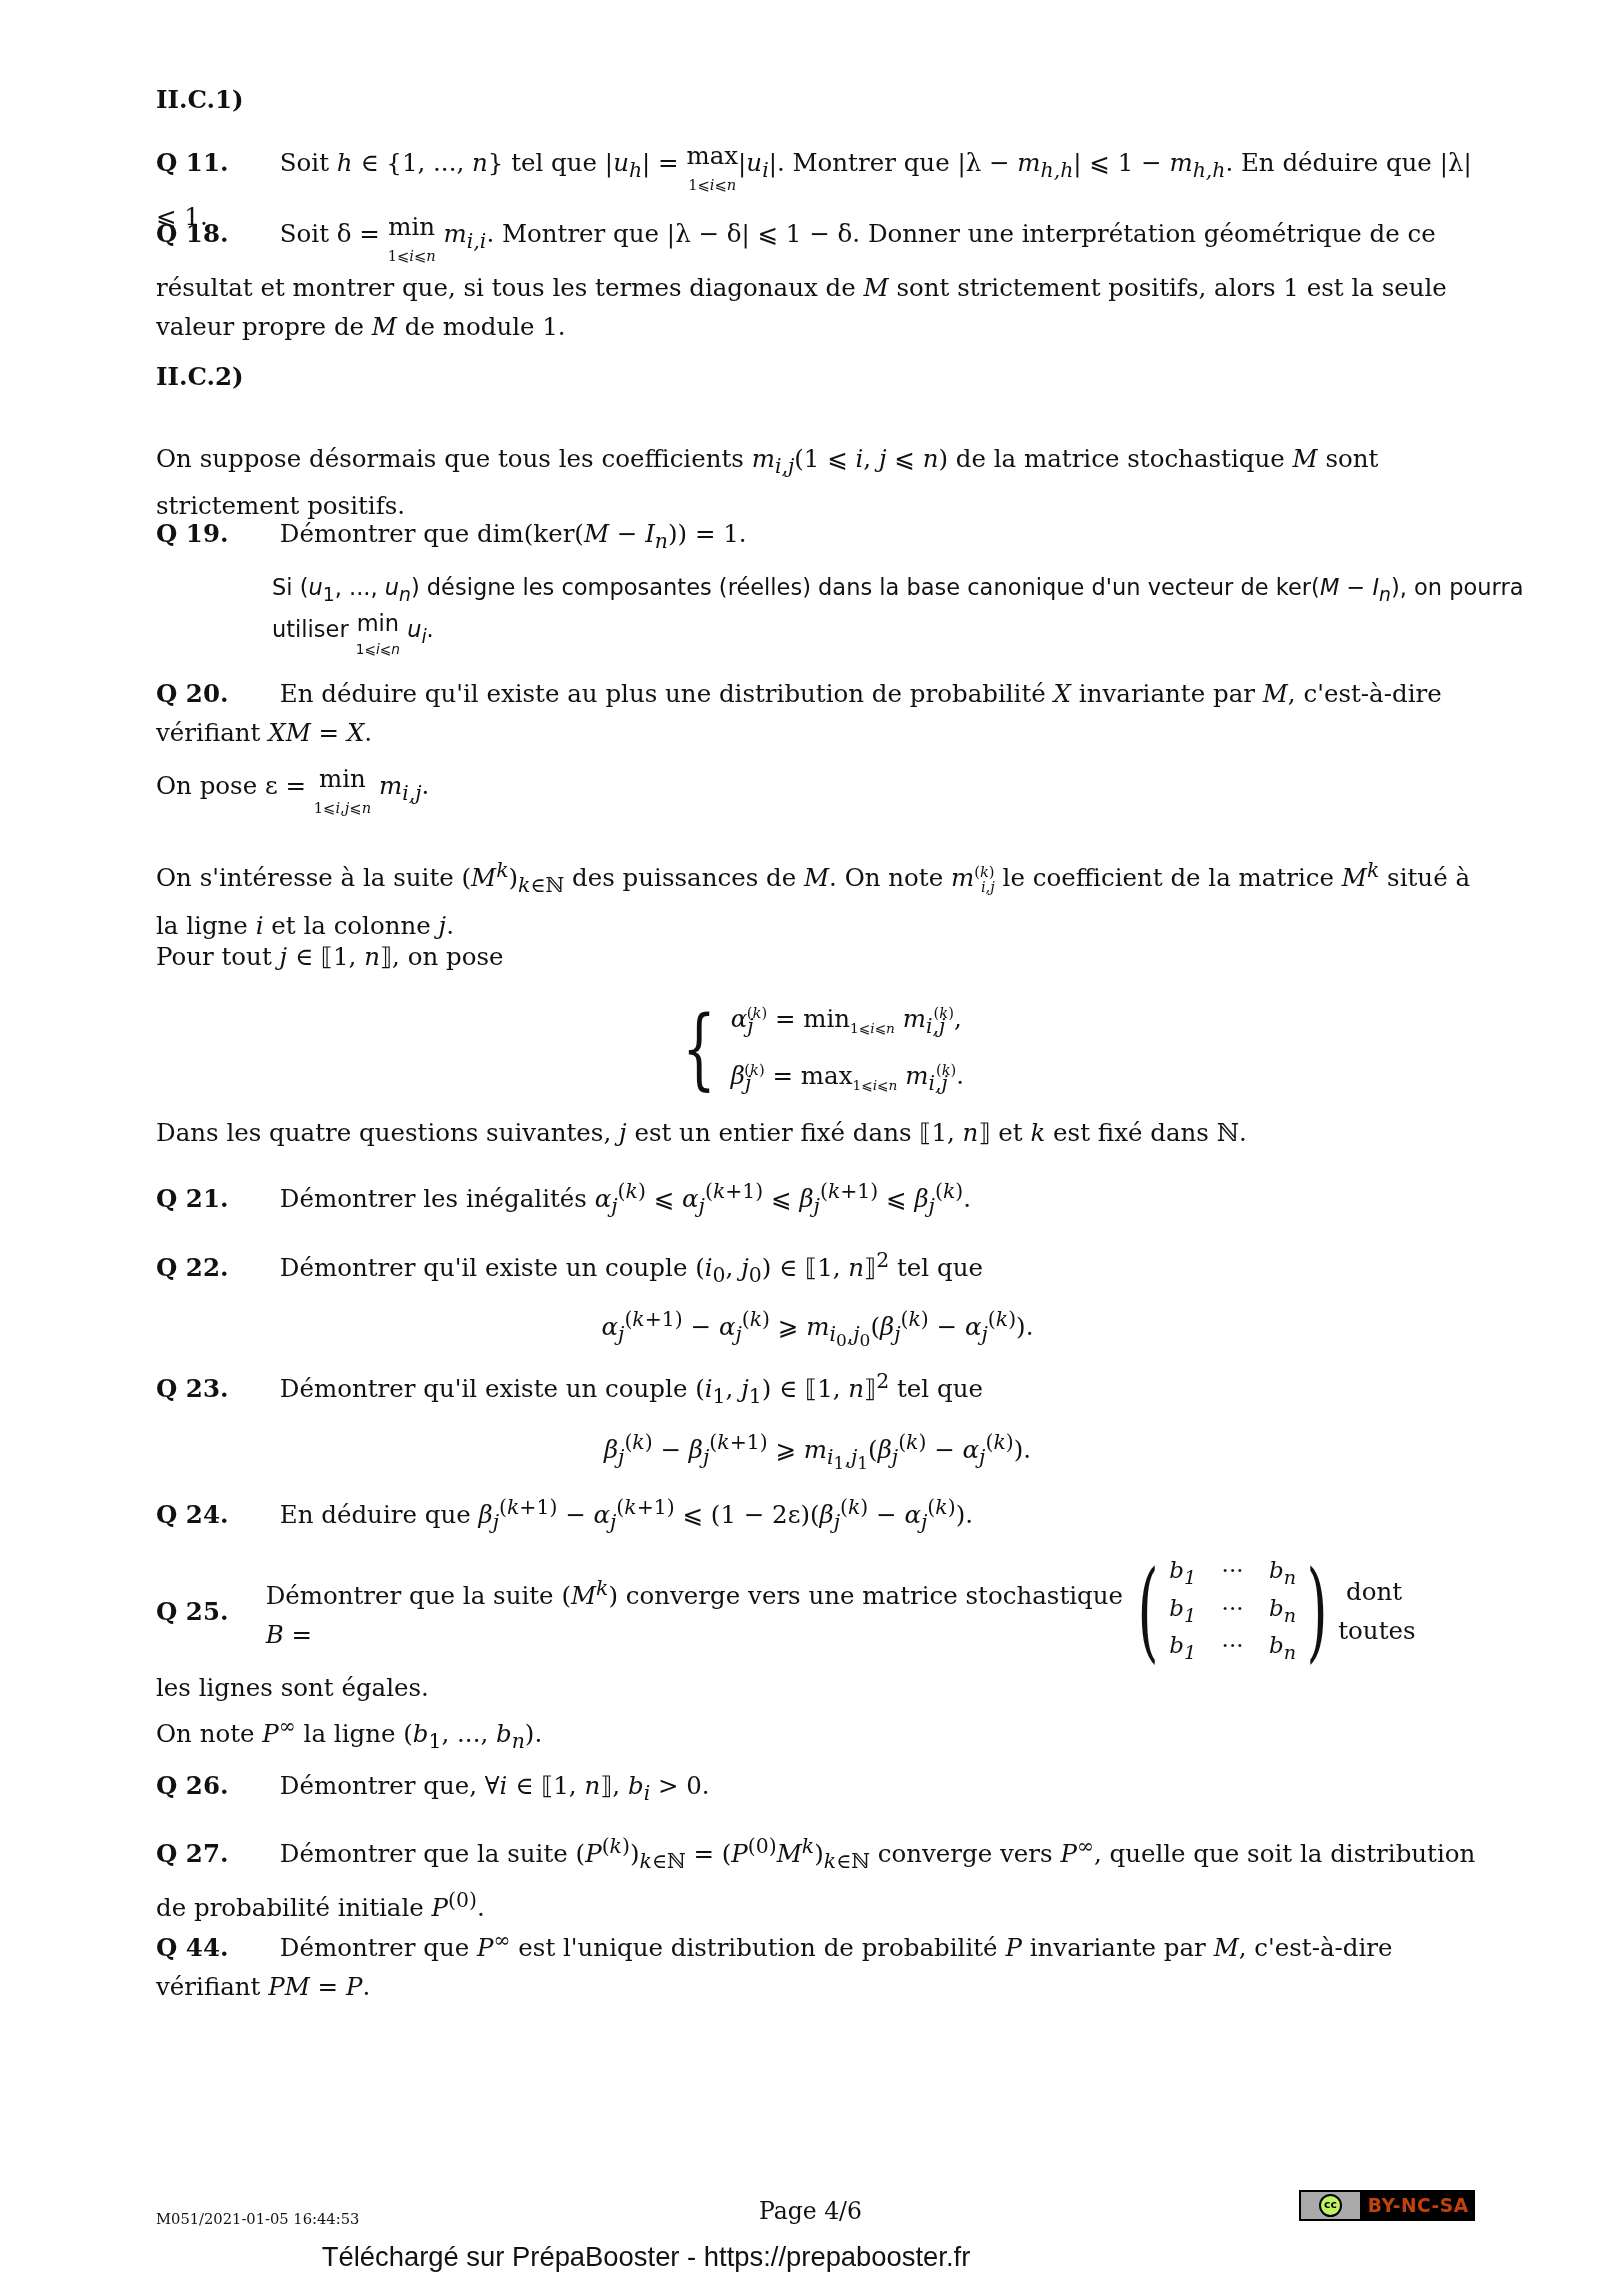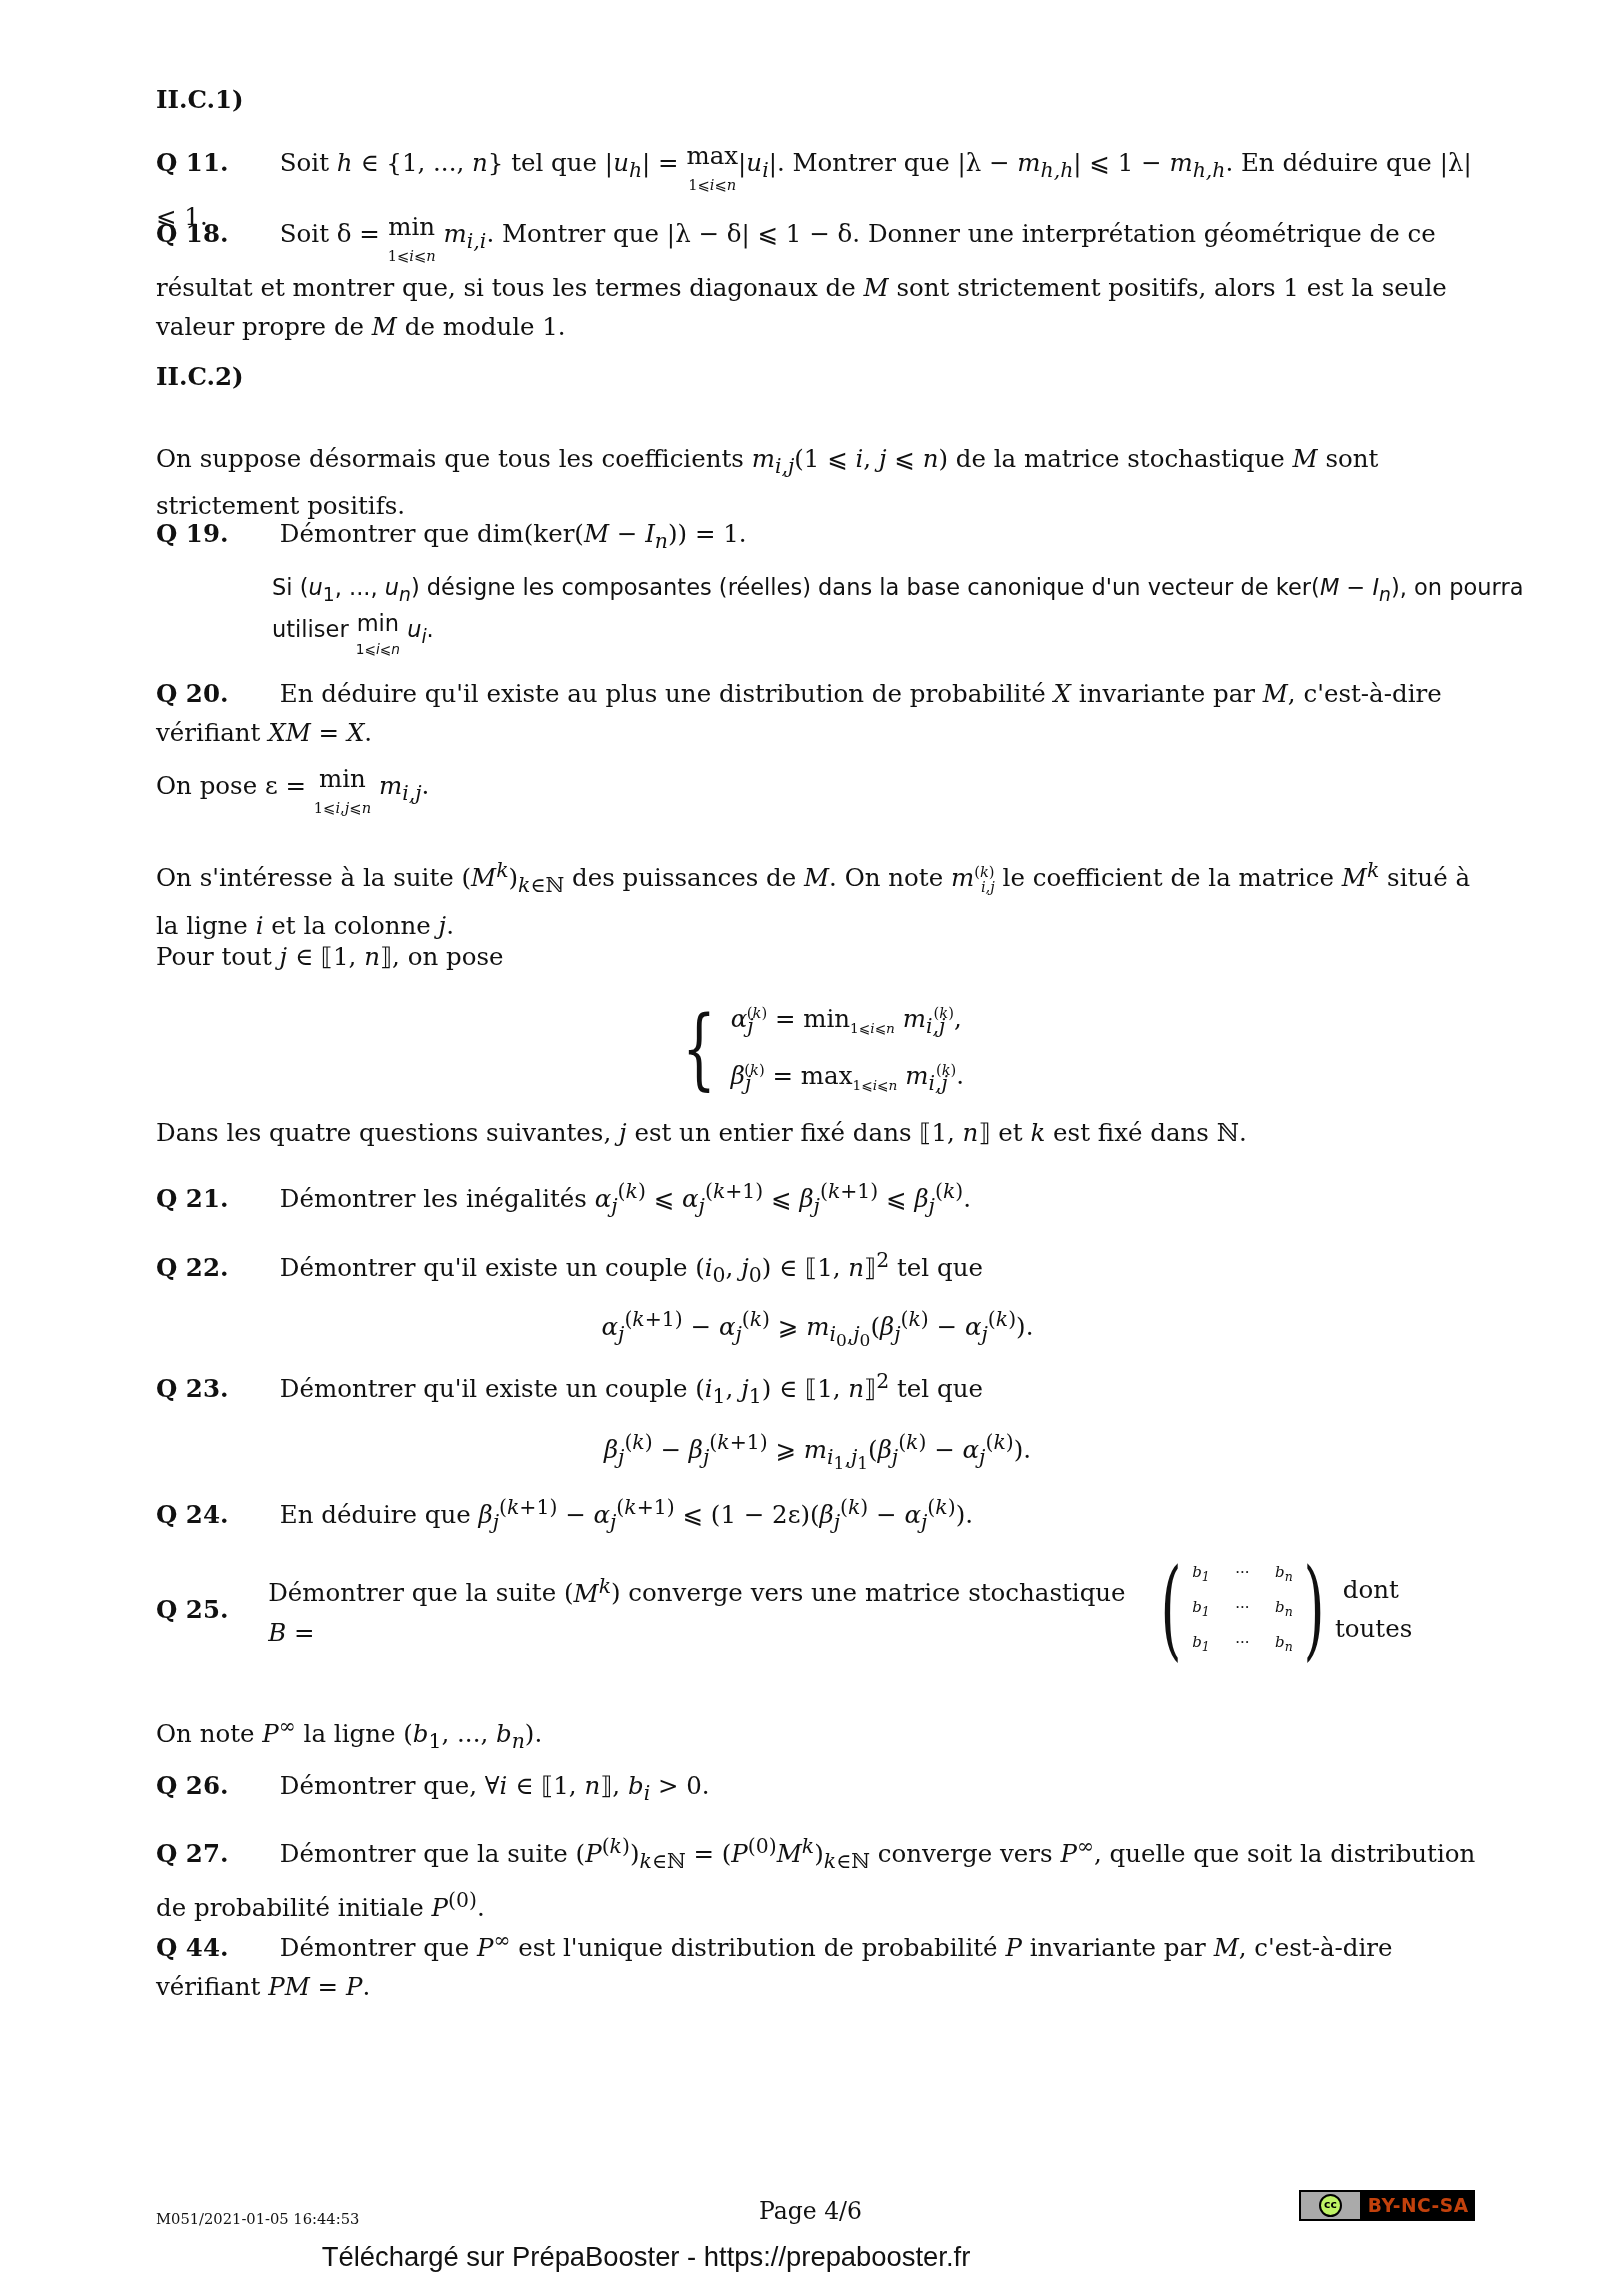--- a/index.html
+++ b/index.html
@@ -13,21 +13,21 @@
   .section-head { font-weight: bold; }
   .q-label { font-weight: bold; display: inline-block; width: 116px; }
   .indent { padding-left: 116px; }
   .hint { font-family: "DejaVu Sans", "Liberation Sans", sans-serif; font-size: 22.5px; line-height: 35px; }
   .center { text-align: center; }
   .cases { display: inline-flex; align-items: center; }
   .brace { font-size: 88px; line-height: 88px; font-weight: 200; transform: scaleX(0.6); margin-right: 3.9px; }
   .cases-lines { display: flex; flex-direction: column; text-align: left; line-height: 41px; }
   .matrix { display: inline-flex; align-items: center; vertical-align: middle; }
   .paren { font-size: 108px; line-height: 108px; font-weight: 100; transform: scaleX(0.5); }
-  .matrix-body { display: grid; grid-template-columns: auto auto auto; column-gap: 25.5px; line-height: 31px; font-style: italic; font-size: 15px; }
+  .matrix-body { display: grid; grid-template-columns: auto auto auto; column-gap: 25.5px; line-height: 31px; font-style: italic; font-size: 23px; }
   .footer-left { position: absolute; left: 156px; top: 2199px; font-size: 14.7px; }
   .footer-center { position: absolute; left: 0; width: 1621px; top: 2192px; text-align: center; font-size: 23.5px; }
   .cc-badge {
     position: absolute; left: 1299px; top: 2190px; width: 176px; height: 31px;
     background: #000; border: 2px solid #000; display: flex; align-items: center; box-sizing: border-box;
   }
   .cc-badge .cc-circle {
     width: 59px; height: 27.4px; background: #aaa; display: flex; align-items: center; justify-content: center;
   }
   .cc-badge .cc-circle span {
@@ -126,20 +126,21 @@
             <span style="font-style: normal;">···</span>
             <span>b<sub>n</sub></span>
             <span>b<sub>1</sub></span>
             <span style="font-style: normal;">···</span>
             <span>b<sub>n</sub></span>
           </span>
         <span class="paren">)</span>
       </span>
       <span>&nbsp;dont toutes</span>
     </div>
+    <div style="margin-top:0px">les lignes sont égales.</div>
   </div>
 
   <div class="block" style="top:1707px">On note <i>P</i><sup>∞</sup> la ligne (<i>b</i><sub>1</sub>, ..., <i>b<sub>n</sub></i>).</div>
 
   <div class="block" style="top:1766px">
     <span class="q-label">Q 26.</span>
     <span>Démontrer que, ∀<i>i</i> ∈ ⟦1, <i>n</i>⟧, <i>b<sub>i</sub></i> &gt; 0.</span>
   </div>
 
   <div class="block" style="top:1827px">

